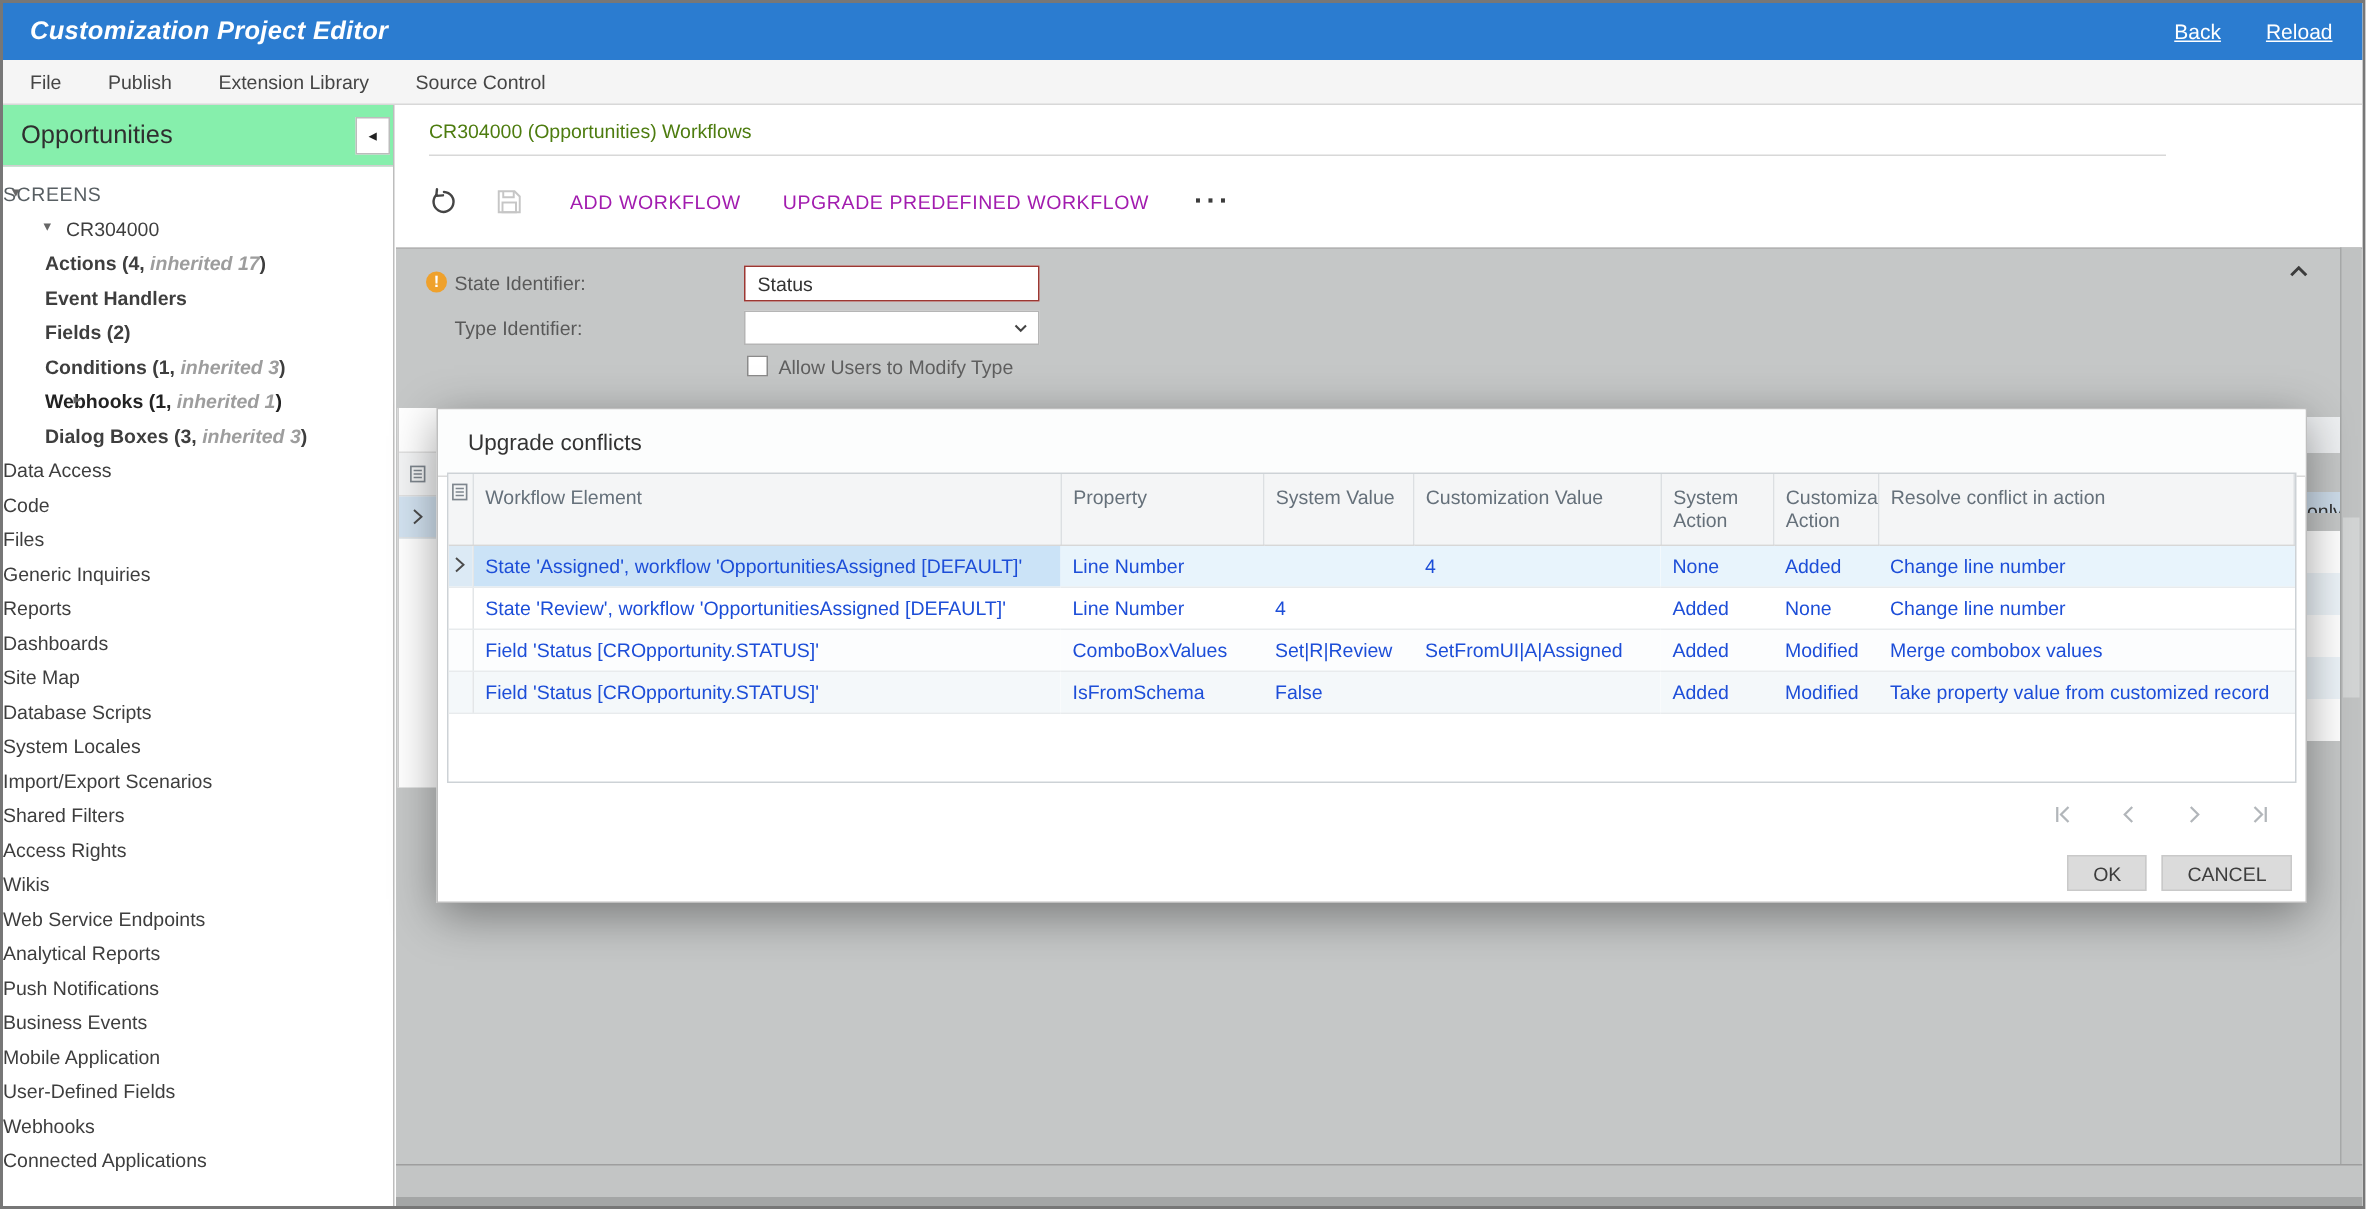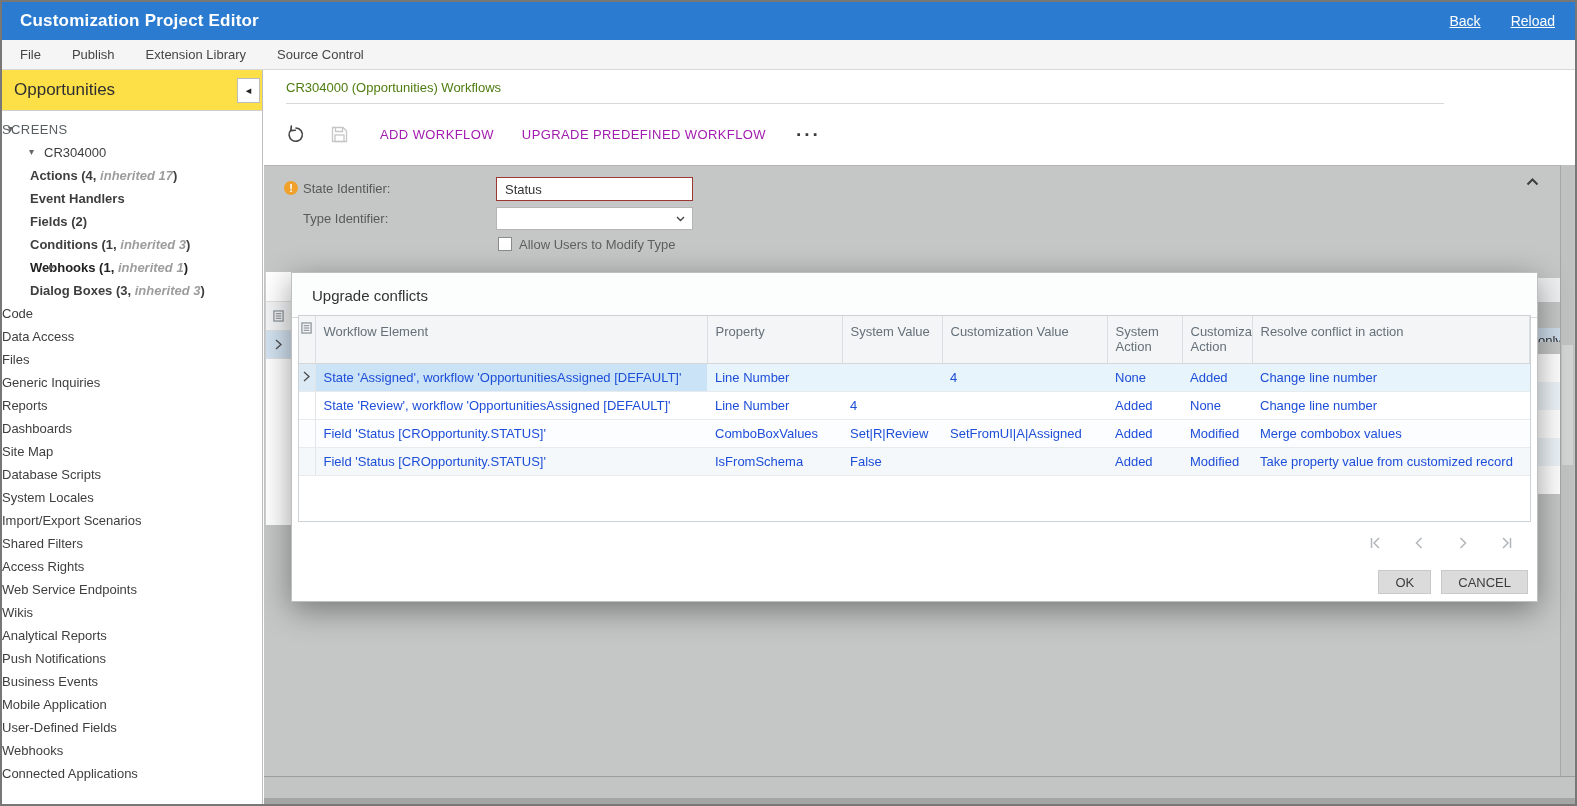--- a/index.html
+++ b/index.html
@@ -5,32 +5,32 @@
   * { margin:0; padding:0; box-sizing:border-box; }
   html,body { background:#e8e8e8; }
   body { font-family:"Liberation Sans","DejaVu Sans",sans-serif; }
 
   .window{ position:relative; width:1577px; height:806px; background:#fff;
            border:2px solid #777; overflow:hidden; }
 
   
   .titlebar{ position:absolute; top:0; left:0; right:0; height:38px; background:#2b7cd0;
              display:flex; align-items:center; padding:0 20px 0 18px; }
-  .titlebar .app-title{ flex:1; color:#fff; font-size:17px; font-weight:700; letter-spacing:.2px; }
+  .titlebar .app-title{ flex:1; color:#fff; font-size:17px; font-weight:700; letter-spacing:.2px;font-style:italic; }
   .titlebar .tlink{ color:#fff; font-size:14px; text-decoration:underline; margin-left:30px; cursor:pointer; }
 
   
   .menubar{ position:absolute; top:38px; left:0; right:0; height:30px; background:#f5f5f5;
             border-bottom:1px solid #d8d8d8; display:flex; align-items:center; padding-left:18px; }
   .menu-item{ font-size:13px; color:#454545; margin-right:31px; cursor:pointer; }
 
   
   .sidebar{ position:absolute; left:0; top:68px; bottom:0; width:261px; background:#fff;
             border-right:1px solid #bdbdbd; }
-  .sidebar-header{ position:relative; height:41px; background:#fde047; border-bottom:1px solid #cfcfcf;
+  .sidebar-header{ position:relative; height:41px; background:#86efac; border-bottom:1px solid #cfcfcf;
                    display:flex; align-items:center; padding-left:12px; font-size:17px; color:#2f2f2f; }
   .collapse-btn{ position:absolute; right:2px; top:8px; width:23px; height:25px; background:#fff;
                  border:1px solid #bcbcbc; display:flex; align-items:center; justify-content:center;
                  font-size:11px; color:#222; cursor:pointer; }
   .tree{ padding-top:7px; font-size:13px; color:#3e3e3e; }
   .trow{ position:relative; height:23px; display:flex; align-items:center; white-space:nowrap; cursor:pointer; }
   .tcaret{ position:absolute; font-size:10px; color:#666; top:5px; }
   .lv1 .tlabel{ }  .lv1 .tcaret{ left:6px; }
   .lv2 .tlabel{ margin-left:42px; }  .lv2 .tcaret{ left:27px; }
   .lv3 .tlabel{ margin-left:28px;font-weight:bold; }  .lv3 .tcaret{ left:47px; }
@@ -170,26 +170,26 @@
         <span class="tlabel"><span>Conditions (1, </span><span class="inh">inherited 3</span><span>)</span></span>
       </div>
       <div class="trow lv3">
         <span class="tcaret">▸</span>
         <span class="tlabel bold-item"><span>Webhooks (1, </span><span class="inh">inherited 1</span><span>)</span></span>
       </div>
       <div class="trow lv3">
         <span class="tlabel"><span>Dialog Boxes (3, </span><span class="inh">inherited 3</span><span>)</span></span>
       </div>
       <div class="trow lv1">
+          <span class="tlabel">Data Access</span>
+        </div>
+      <div class="trow lv1">
           <span class="tlabel">Code</span>
         </div>
       <div class="trow lv1">
-          <span class="tlabel">Data Access</span>
-        </div>
-      <div class="trow lv1">
           <span class="tlabel">Files</span>
         </div>
       <div class="trow lv1">
           <span class="tlabel">Generic Inquiries</span>
         </div>
       <div class="trow lv1">
           <span class="tlabel">Reports</span>
         </div>
       <div class="trow lv1">
           <span class="tlabel">Dashboards</span>
@@ -206,24 +206,24 @@
       <div class="trow lv1">
           <span class="tlabel">Import/Export Scenarios</span>
         </div>
       <div class="trow lv1">
           <span class="tlabel">Shared Filters</span>
         </div>
       <div class="trow lv1">
           <span class="tlabel">Access Rights</span>
         </div>
       <div class="trow lv1">
+          <span class="tlabel">Wikis</span>
+        </div>
+      <div class="trow lv1">
           <span class="tlabel">Web Service Endpoints</span>
-        </div>
-      <div class="trow lv1">
-          <span class="tlabel">Wikis</span>
         </div>
       <div class="trow lv1">
           <span class="tlabel">Analytical Reports</span>
         </div>
       <div class="trow lv1">
           <span class="tlabel">Push Notifications</span>
         </div>
       <div class="trow lv1">
           <span class="tlabel">Business Events</span>
         </div>

